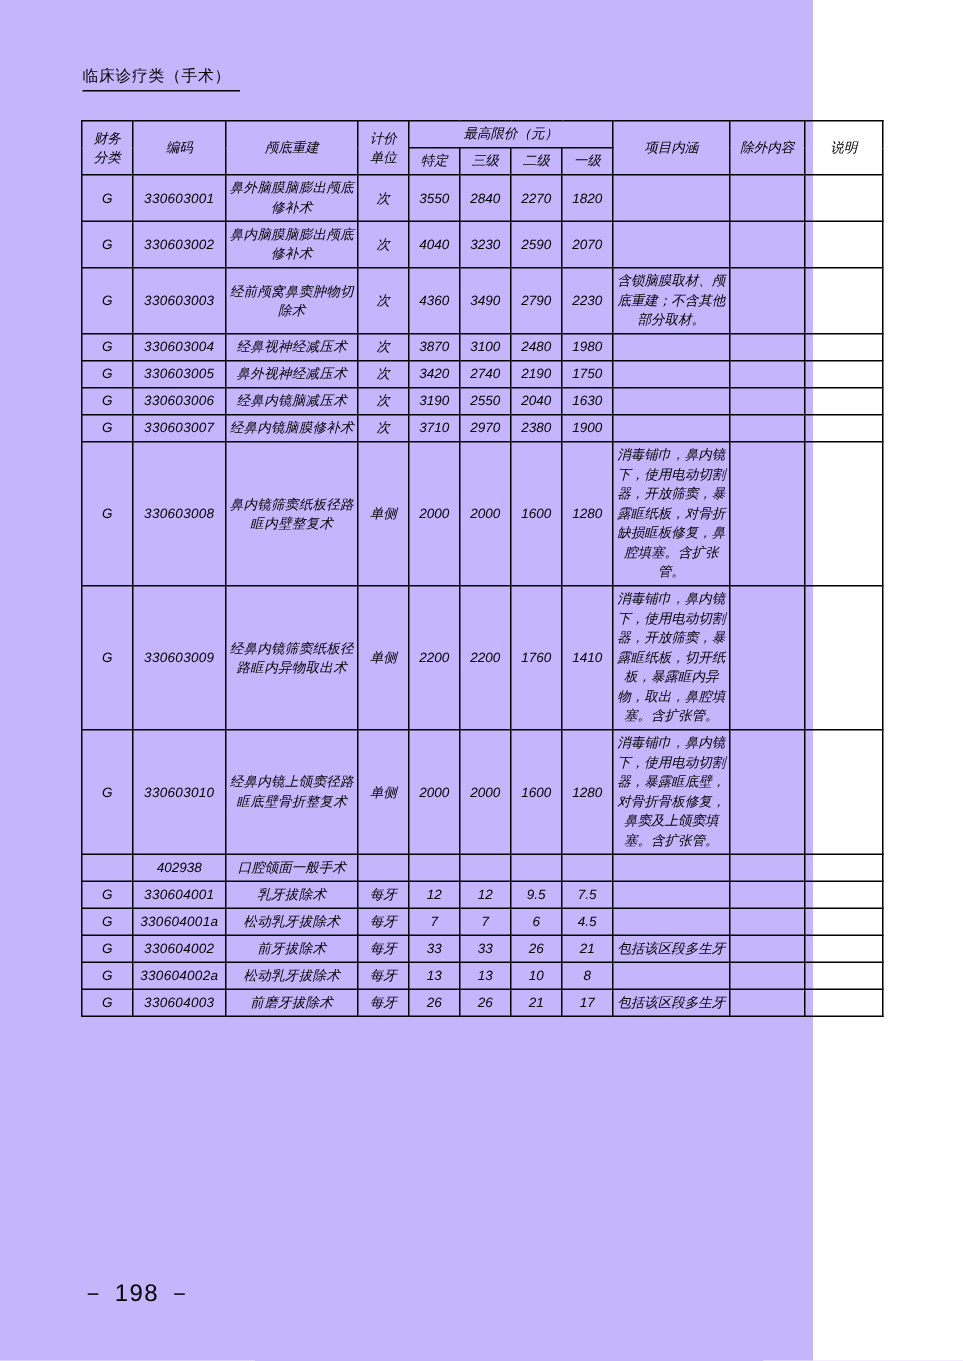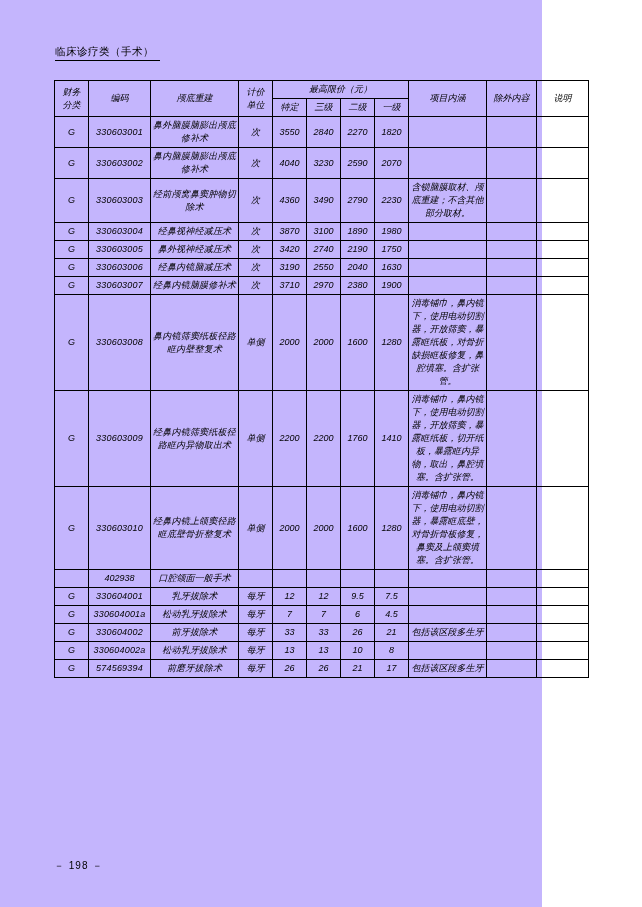--- a/index.html
+++ b/index.html
@@ -107,21 +107,21 @@
     margin-top: 31px;
   }
   td.groupcode {
     font-size: 9.5px;
     font-weight: bold;
   }
   .footer {
     position: absolute;
     left: 54px;
     bottom: 34px;
-    font-size: 10px;
+    font-size: 16px;
     letter-spacing: 1px;
   }
 </style>
 </head>
 <body>
 
 <div class="page">
 
   <div class="page-header">临床诊疗类（手术）</div>
   <div class="header-rule"></div>
@@ -204,21 +204,21 @@
           <td class="excl"></td>
           <td class="excl"></td>
         </tr>
         <tr>
           <td class="cls">G</td>
           <td class="code">330603004</td>
           <td class="name">经鼻视神经减压术</td>
           <td class="unit">次</td>
           <td class="num">3870</td>
           <td class="num">3100</td>
-          <td class="num">1890</td>
+          <td class="num">2480</td>
           <td class="num">1980</td>
           <td class="connot"></td>
           <td class="excl"></td>
           <td class="excl"></td>
         </tr>
         <tr>
           <td class="cls">G</td>
           <td class="code">330603005</td>
           <td class="name">鼻外视神经减压术</td>
           <td class="unit">次</td>
@@ -355,21 +355,21 @@
           <td class="num">13</td>
           <td class="num">13</td>
           <td class="num">10</td>
           <td class="num">8</td>
           <td class="connot"></td>
           <td class="excl"></td>
           <td class="excl"></td>
         </tr>
         <tr>
           <td class="cls">G</td>
-          <td class="code">574569394</td>
+          <td class="code">330604003</td>
           <td class="name">前磨牙拔除术</td>
           <td class="unit">每牙</td>
           <td class="num">26</td>
           <td class="num">26</td>
           <td class="num">21</td>
           <td class="num">17</td>
           <td class="connot">包括该区段多生牙</td>
           <td class="excl"></td>
           <td class="excl"></td>
         </tr>

